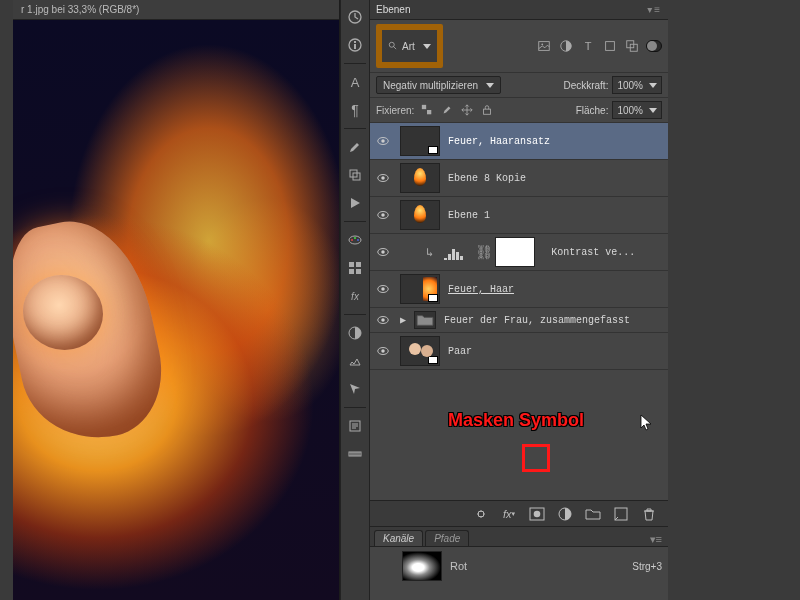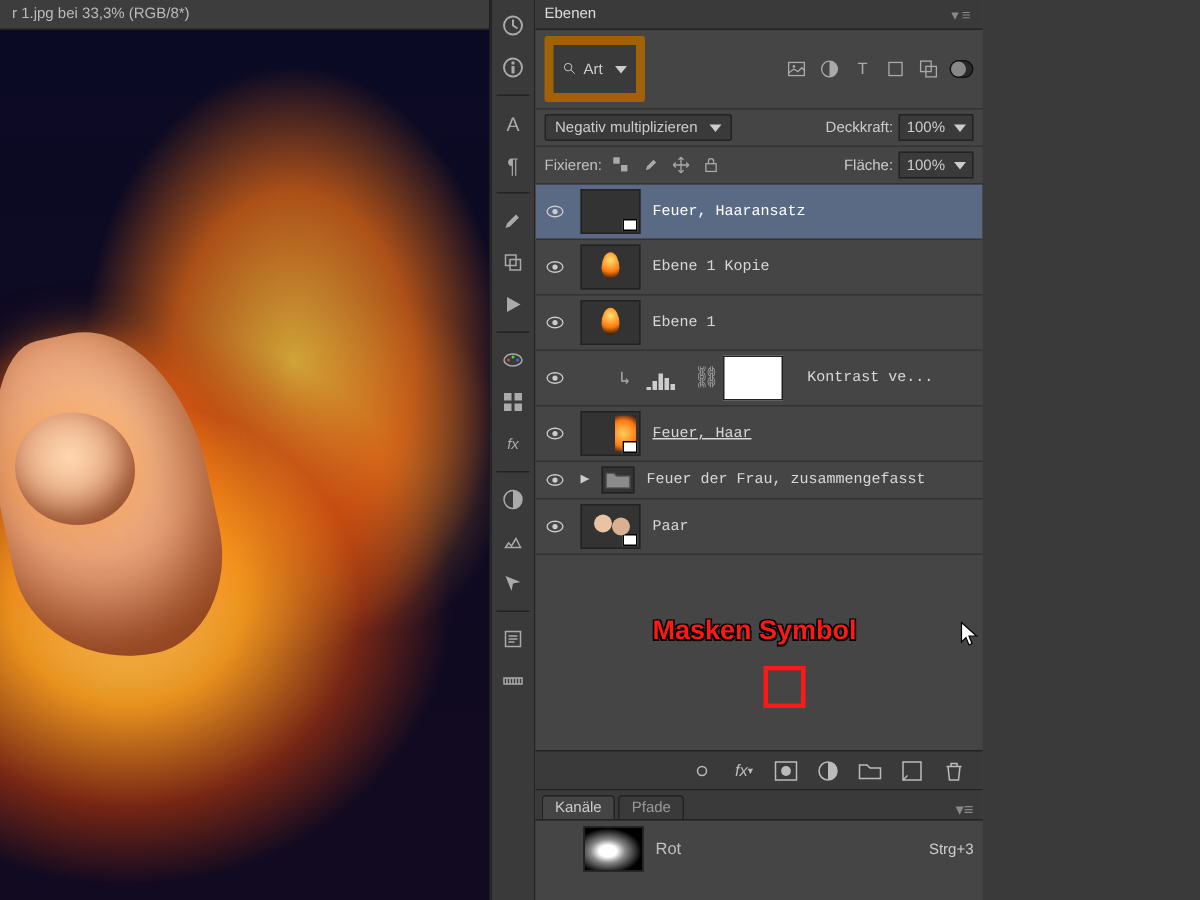--- a/index.html
+++ b/index.html
@@ -1,17 +1,17 @@
 <!DOCTYPE html>
 <html><head>
 <meta charset="utf-8">
 <style>
   * { box-sizing: border-box; margin: 0; padding: 0; }
   html, body { width: 800px; height: 600px; overflow: hidden; font-family: "Segoe UI", Tahoma, sans-serif; background: #3a3a3a; color: #c0c0c0; font-size: 11px; }
-  .app { display: flex; width: 655px; height: 600px; }
+  .app { display: flex; width: 655px; height: 600px; margin-left: 13px; }
   
   .canvas-area { flex: 1; display: flex; flex-direction: column; background: #2b2b2b; border-right: 1px solid #1c1c1c; }
   .title-bar { height: 20px; background: #3d3d3d; display: flex; align-items: center; padding: 0 8px; border-bottom: 1px solid #222; font-size: 10px; color: #bbb; }
   .viewport { flex: 1; background: #2b2b2b; position: relative; overflow: hidden; }
   .image { position: absolute; inset: 0; }
   
   .fire-bg {
     position: absolute; inset: 0;
     background:
       radial-gradient(ellipse 300px 260px at 26% 66%, rgba(255,230,120,0.95) 0%, rgba(255,160,30,0.9) 26%, rgba(200,60,10,0.55) 52%, rgba(20,10,30,0) 72%),
@@ -85,21 +85,21 @@
   .cursor-arrow svg{width:14px;height:18px;}
   
   .annotation{position:absolute; right:84px; bottom:95px; font-weight:bold; font-size:18px; color:#ff1818; text-shadow:1px 1px 0 #000,-1px -1px 0 #000,1px -1px 0 #000,-1px 1px 0 #000;}
   .mask-highlight{position:absolute; right:118px; bottom:54px; width:28px; height:28px; border:3px solid #ff1818; pointer-events:none; box-sizing:border-box;}
   
   .layers-bottom { height:26px; background:#3a3a3a; border-top:1px solid #222; display:flex; align-items:center; justify-content:flex-end; gap:10px; padding:0 10px; }
   .layers-bottom .ab { width:18px; height:18px; display:flex; align-items:center; justify-content:center; color:#bbb; cursor:pointer; }
   
   .channels-panel { height:74px; background:#454545; border-top:1px solid #222; display:flex; flex-direction:column;}
   .ch-tabs { display:flex; gap:2px; height:20px; align-items:flex-end; padding-left:4px; border-bottom:1px solid #222; background:#3a3a3a;}
-  .ch-tab { padding:2px 8px; font-size:10px; color:#ccc; background:#454545; border:1px solid #222; border-bottom:none; border-radius:3px 3px 0 0; cursor:pointer;}
+  .ch-tab { padding:2px 8px; font-size:10px; color:#ccc; background:#454545; border:1px solid #222; border-bottom:none; border-radius:3px 3px 0 0; cursor:pointer;font-style:italic;}
   .ch-tab.inactive { background:#3a3a3a; color:#999;}
   .ch-row { display:flex; align-items:center; gap:8px; padding:4px 6px;}
   .ch-row .eye{width:18px;text-align:center;}
   .ch-thumb{width:40px;height:30px;border:1px solid #222;background:#111;position:relative;overflow:hidden;}
   .ch-thumb::after{content:"";position:absolute;inset:0;background:radial-gradient(ellipse at 40% 55%,#fff 0%,#fff 18%,#888 36%,#000 70%);} 
   .ch-shortcut{margin-left:auto;font-size:10px;color:#ccc;}
 </style>
 </head>
 <body>
 
@@ -319,21 +319,21 @@
           <span class="name">Feuer, Haaransatz</span>
         </div>
         <div class="layer">
           <div class="eye">
               <svg viewBox="0 0 16 16" width="14" height="14">
                 <ellipse cx="8" cy="8" rx="6" ry="4" fill="none" stroke="#ccc"></ellipse>
                 <circle cx="8" cy="8" r="2" fill="#ccc"></circle>
               </svg>
             </div>
           <div class="thumb thumb-checker thumb-flame"></div>
-          <span class="name">Ebene 1 Kopie</span>
+          <span class="name">Ebene 8 Kopie</span>
         </div>
         <div class="layer">
           <div class="eye">
               <svg viewBox="0 0 16 16" width="14" height="14">
                 <ellipse cx="8" cy="8" rx="6" ry="4" fill="none" stroke="#ccc"></ellipse>
                 <circle cx="8" cy="8" r="2" fill="#ccc"></circle>
               </svg>
             </div>
           <div class="thumb thumb-checker thumb-flame"></div>
           <span class="name">Ebene 1</span>

